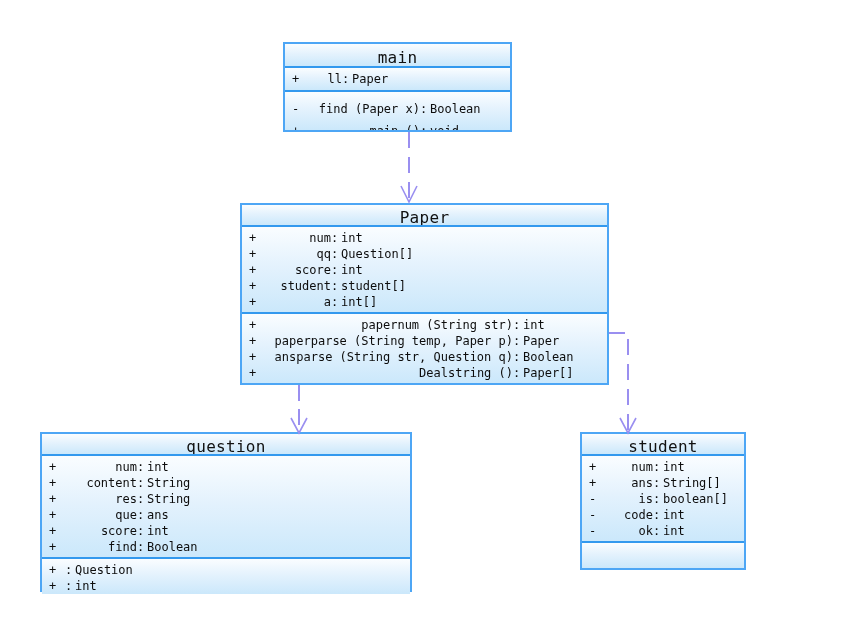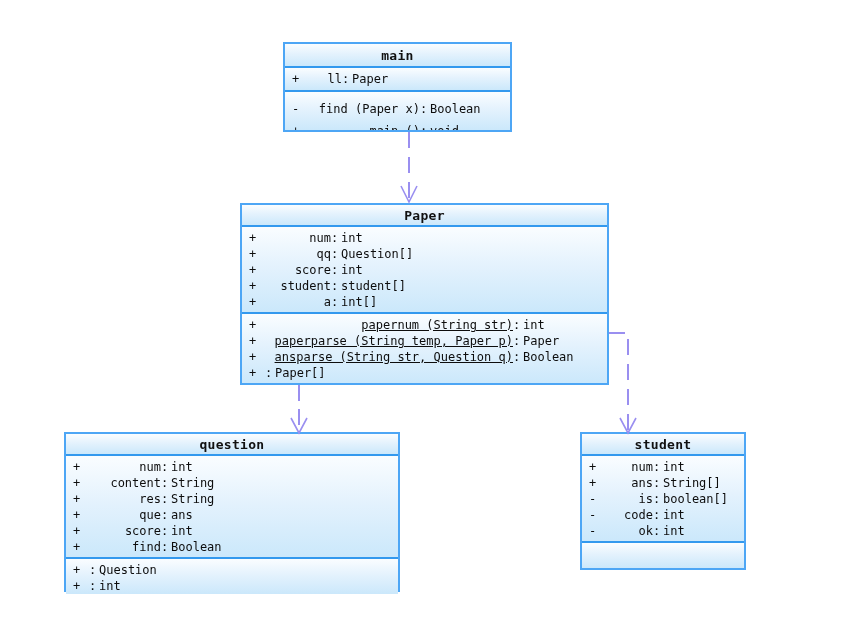--- a/index.html
+++ b/index.html
@@ -27,25 +27,24 @@
     box-sizing: border-box;
     background-image: linear-gradient(to bottom, #fafdff 0%, #e4f2fd 45%, #cbe8fb 100%);
     border-bottom: 2px solid #3399ee;
     overflow: hidden;
   }
   .uml-compartment:last-child {
     border-bottom: none;
   }
   .uml-title {
     text-align: center;
-    font-size: 13px;
+    font-size: 16px;
     color: #111111;
     letter-spacing: 0.3px;
     white-space: nowrap;
-    font-weight: bold;
   }
   .uml-rows {
     padding: 3px 0 4px 0;
   }
   .uml-row {
     display: flex;
     align-items: baseline;
     font-size: 12px;
     color: #0d0d0d;
     line-height: 16px;
@@ -70,21 +69,21 @@
     text-align: left;
   }
 
   
   .attr-name-main    { width: 34px; }
   .attr-name-paper   { width: 66px; }
   .attr-name-question{ width: 72px; }
   .attr-name-student { width: 48px; }
 
   .op-sig-main     { width: 112px; margin-top: 6px; }
-  .op-sig-paper    { width: 248px; text-decoration: underline; }
+  .op-sig-paper    { width: 248px; }
   .op-sig-question { width: 210px; }
 
   
   .conn {
     position: absolute;
     pointer-events: none;
   }
   .empty-compartment { }
 </style>
 </head>
@@ -170,27 +169,28 @@
         <span class="mtype">Paper</span>
       </div>
       <div class="uml-row">
         <span class="vis">+</span>
         <span class="mname op-sig-paper">ansparse (String str, Question q)</span>
         <span class="colon">:</span>
         <span class="mtype">Boolean</span>
       </div>
       <div class="uml-row">
         <span class="vis">+</span>
+        <span class="mname op-sig-paper">Dealstring ()</span>
         <span class="colon">:</span>
         <span class="mtype">Paper[]</span>
       </div>
     </div>
   </div>
 
-  <div class="uml-class" style="left:64px; top:432px; width:336px; height:160px;">
+  <div class="uml-class" style="left:40px; top:432px; width:372px; height:160px;">
     <div class="uml-compartment" style="height:22px; padding-top:3px;">
       <div class="uml-title">question</div>
     </div>
     <div class="uml-compartment uml-rows" style="height:103px;">
       <div class="uml-row">
         <span class="vis">+</span>
         <span class="mname attr-name-question">num</span>
         <span class="colon">:</span>
         <span class="mtype">int</span>
       </div>

